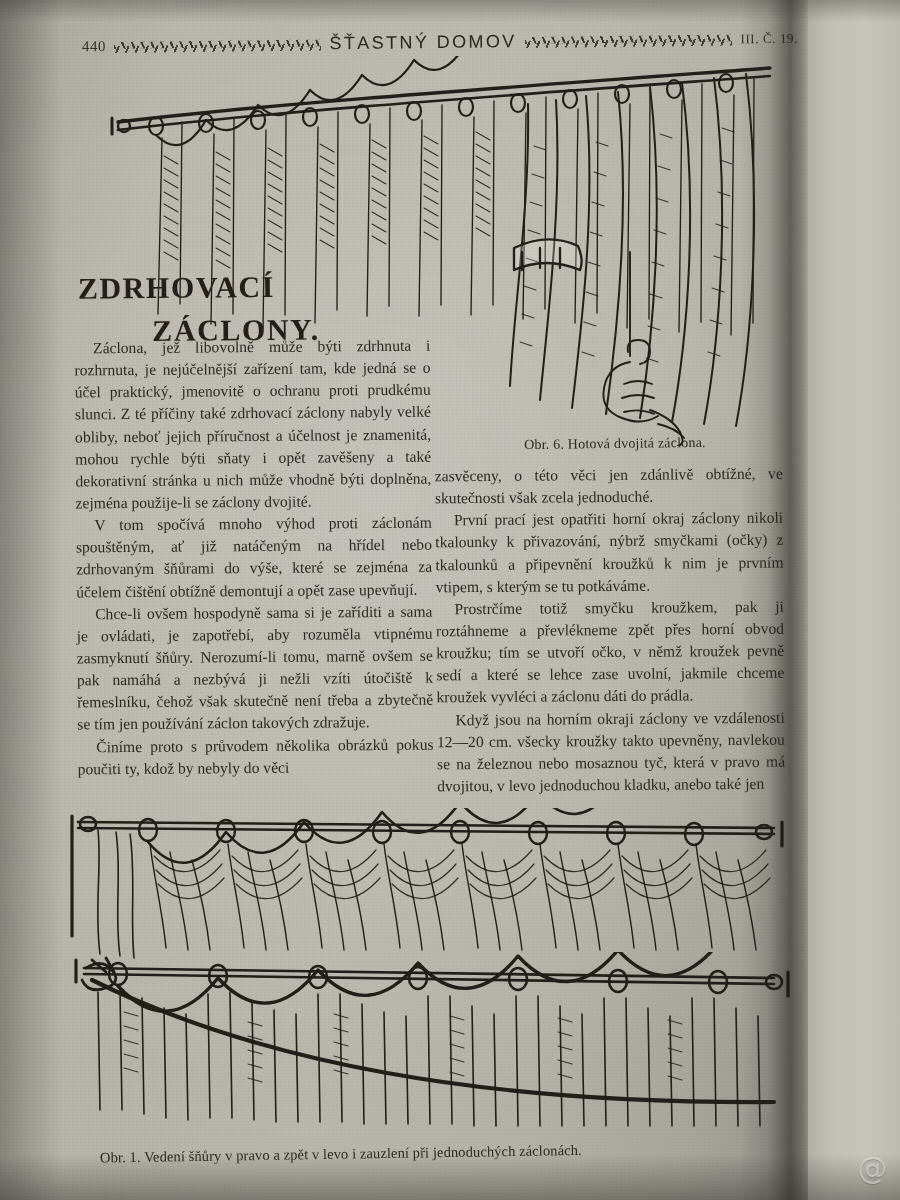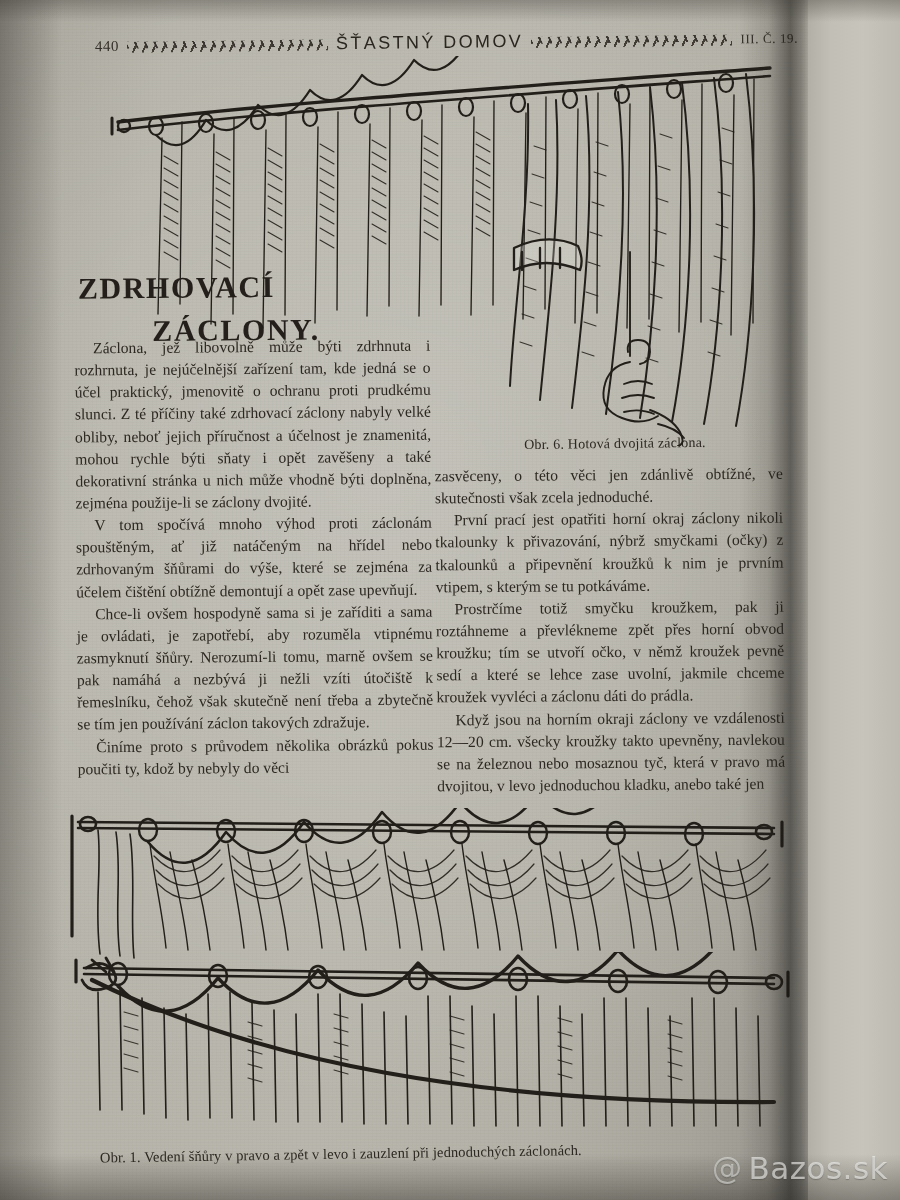--- a/index.html
+++ b/index.html
@@ -53,21 +53,21 @@
     position:absolute;left:70px;top:18px;width:740px;height:1160px;
     color:#2a2621;
   }
 
   
   .running-head{
     position:absolute;left:12px;top:14px;width:716px;
     display:flex;align-items:center;gap:8px;
     transform:rotate(-.7deg);
   }
-  .folio{font-size:15px;letter-spacing:.4px;color:#35302a;margin-left:13px;}
+  .folio{font-size:15px;letter-spacing:.4px;color:#35302a;}
   .issue{font-size:13px;letter-spacing:.6px;color:#35302a;white-space:nowrap;}
   .head-title{
     font-size:18px;letter-spacing:2.4px;color:#2b2620;white-space:nowrap;
     font-family:"Liberation Sans", sans-serif;font-weight:400;
   }
   .orn{
     flex:1;height:12px;min-width:40px;
     background-image:
       repeating-linear-gradient(68deg, #2f2a25 0 2px, rgba(0,0,0,0) 2px 9px),
       repeating-linear-gradient(-68deg, #3a342d 0 2px, rgba(0,0,0,0) 2px 9px);
@@ -426,16 +426,15 @@
   </div>
 
   <div class="gutter"></div>
   <div class="facing-page"></div>
   <div class="top-shadow"></div>
   <div class="bottom-shadow"></div>
   <div class="left-shadow"></div>
 
   <div class="watermark">
     <span class="at">@</span>
-    <span>Bazos.sk</span>
   </div>
 
 </div>
 
 </body></html>

